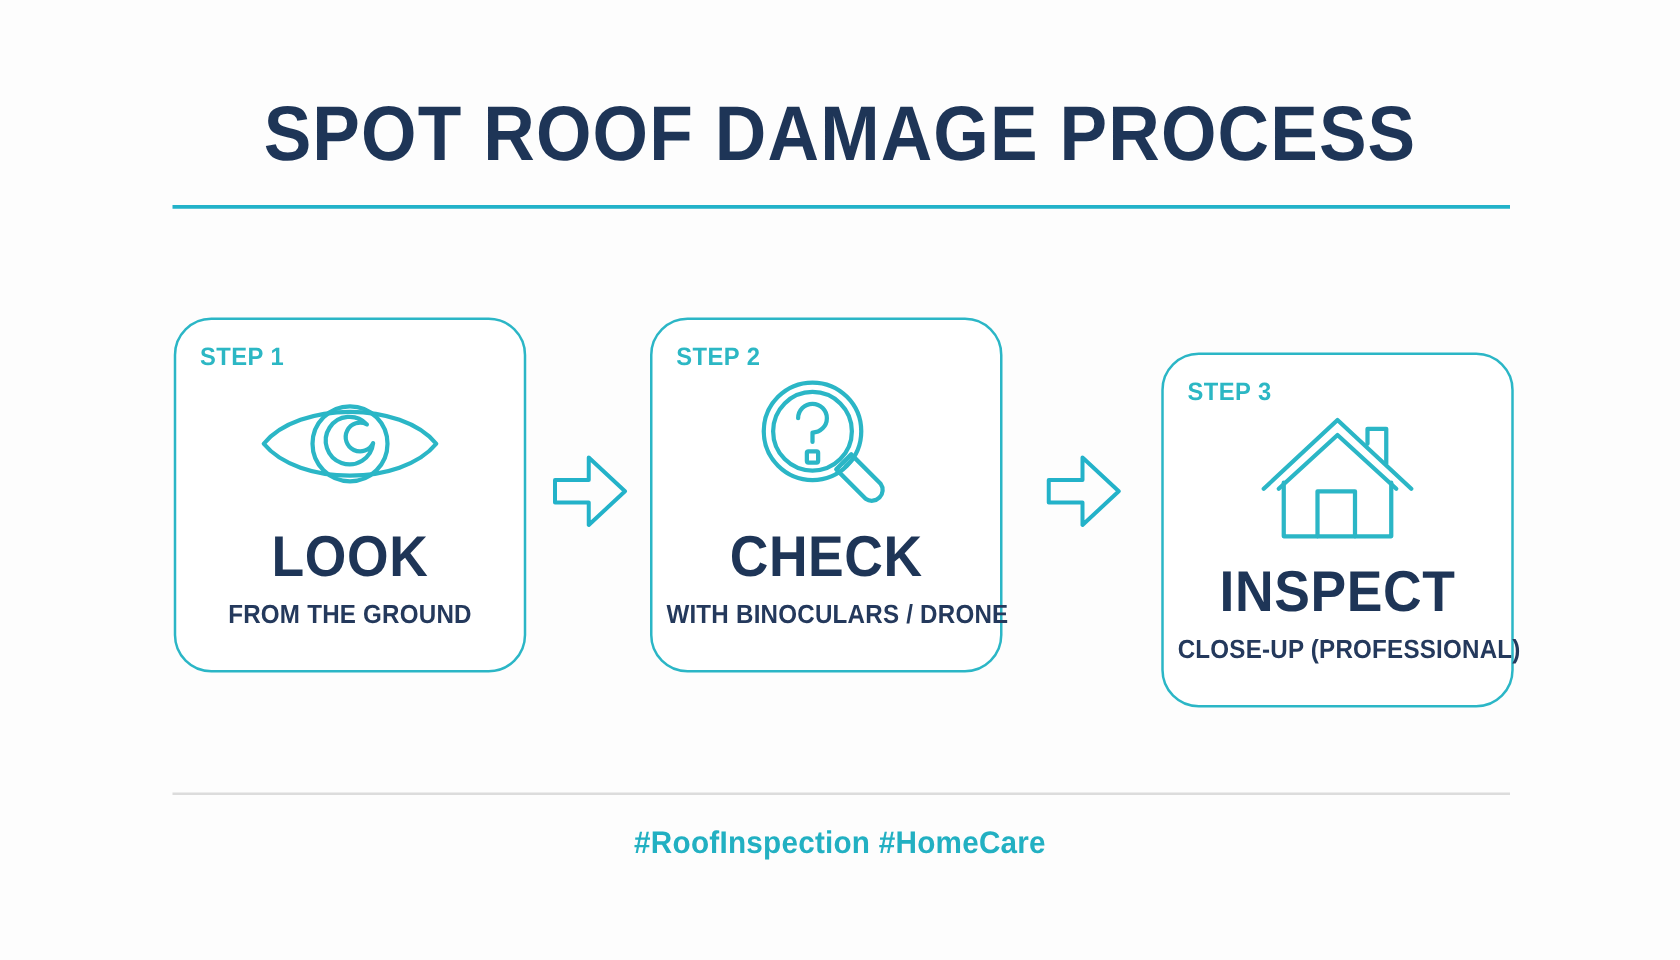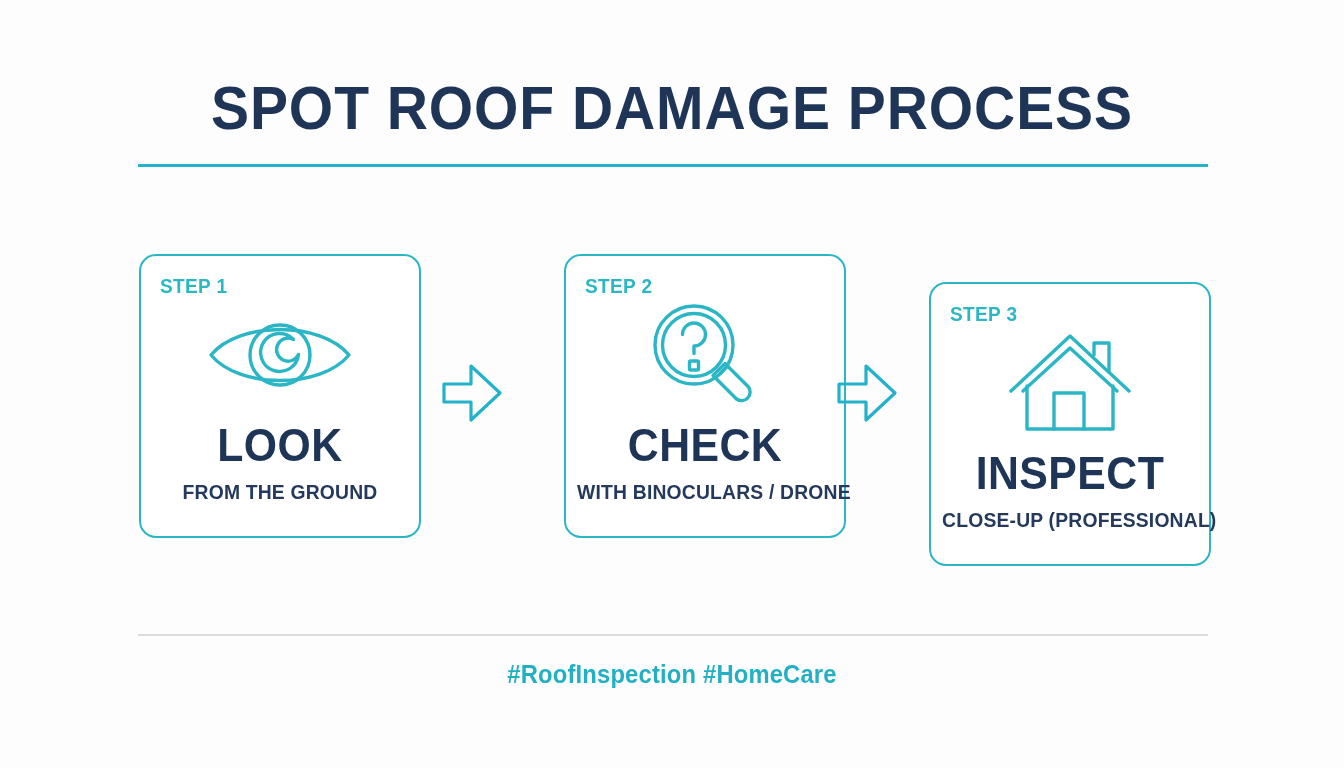--- a/index.html
+++ b/index.html
@@ -55,26 +55,26 @@
     width: 1344px;
     height: 288px;
   }
 
   .card {
     position: absolute;
     top: 0;
     width: 282px;
     height: 284px;
     border: 2.2px solid #2bb6c6;
-    border-radius: 17px;
+    border-radius: 30px;
     box-sizing: border-box;
     background: #ffffff;
   }
   .card-1 { left: 139px; }
-  .card-2 { left: 564px; padding-left: 18px; }
+  .card-2 { left: 520px; padding-left: 18px; }
   .card-3 { left: 929px; margin-top: 28px; }
 
   .step-label {
     position: absolute;
     left: 19px;
     top: 19px;
     font-family: "Liberation Sans Narrow", "Liberation Sans", sans-serif;
     font-size: 20px;
     font-weight: 700;
     letter-spacing: 0.4px;

